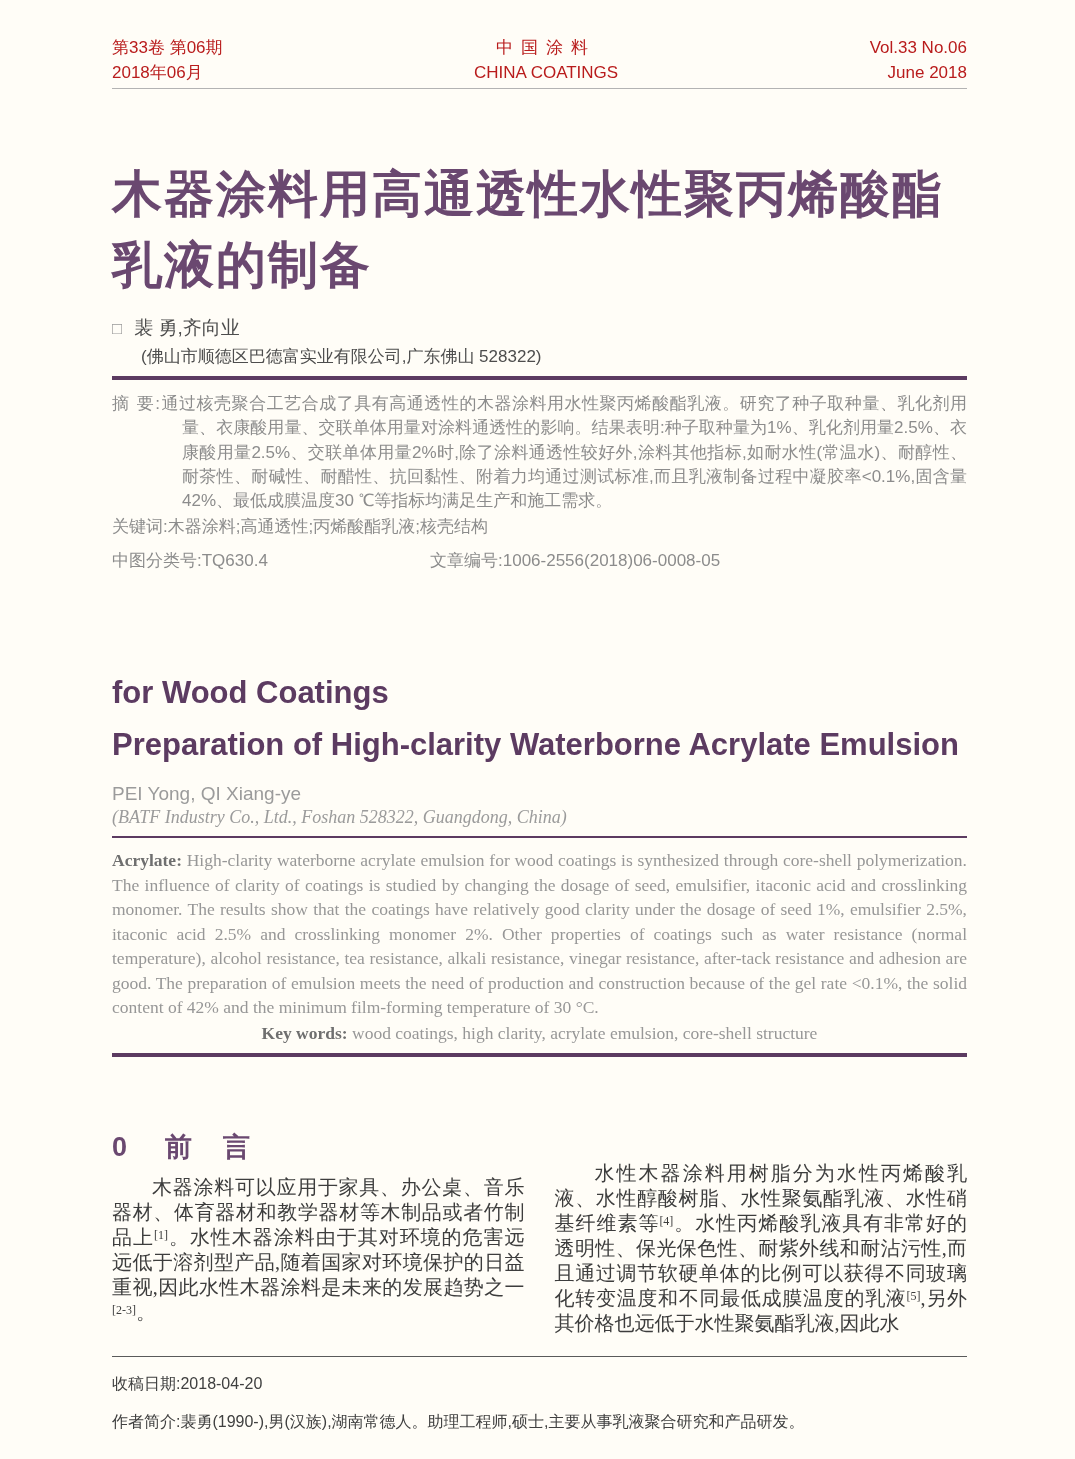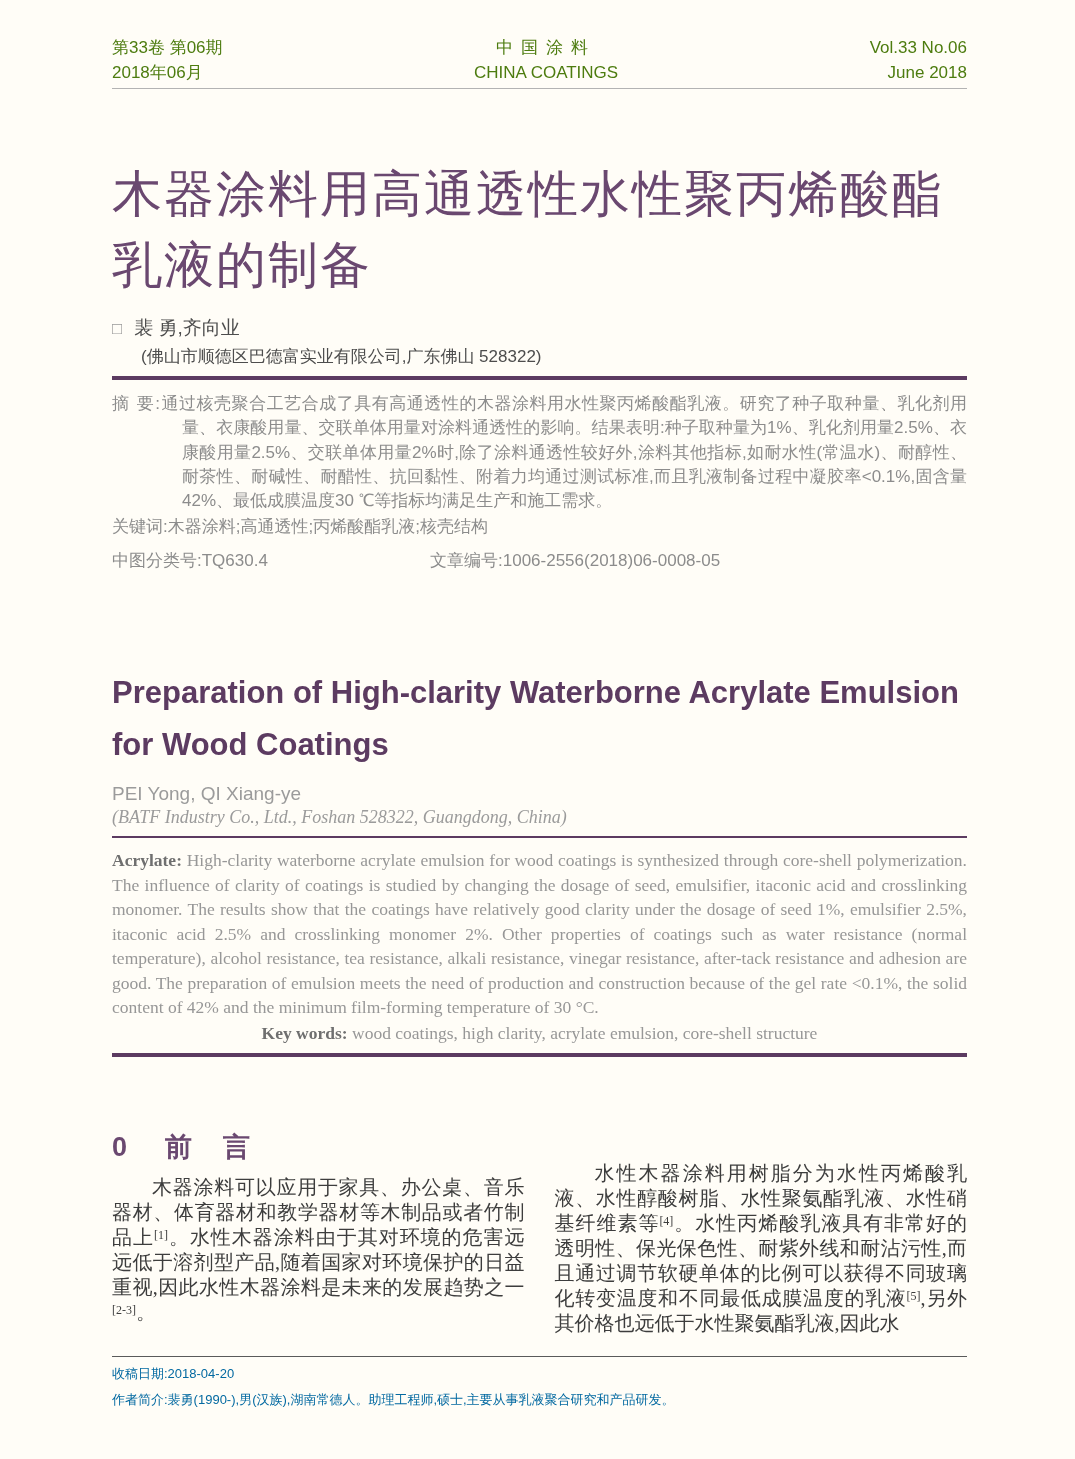--- a/index.html
+++ b/index.html
@@ -8,30 +8,30 @@
     --footer-slate:#5b666d;
     --page-bg:#fffdf7;
   }
   *{margin:0;padding:0;box-sizing:border-box;}
   html,body{background:#fffdf7;}
   body{font-family:"Liberation Sans",sans-serif;}
   .page{width:1075px;min-height:1459px;background:var(--page-bg,#fffdf7);margin:0 auto;overflow:hidden;}
   .content{padding:36px 108px 0 112px;}
 
   
-  .journal-header{display:flex;justify-content:space-between;align-items:flex-start;color:#4d7c0f;font-size:17px;line-height:1.45;}
+  .journal-header{display:flex;justify-content:space-between;align-items:flex-start;color:#b91c1c;font-size:17px;line-height:1.45;}
   .jh-left,.jh-right{white-space:nowrap;}
   .jh-right{text-align:right;}
   .jh-center{text-align:center;}
   .jh-center .cn{letter-spacing:8px;}
   .rule-gray{border-bottom:1px solid #b3b3b3;margin-top:3px;}
   .doi-line{margin-top:5px;font-family:"Liberation Serif",serif;font-size:16px;color:#4a4a4a;}
 
   
-  .cn-title{margin-top:70px;font-size:50px;font-weight:400;color:var(--title,#6a4870);line-height:1.42;letter-spacing:2px;}
+  .cn-title{margin-top:70px;font-size:50px;font-weight:700;color:var(--title,#6a4870);line-height:1.42;letter-spacing:2px;}
   .authors-cn{margin-top:14px;font-size:19px;color:#4d4d4d;}
   .authors-cn .marker{color:#9a9a9a;font-size:17px;margin-right:12px;}
   .affil-cn{margin-top:4px;padding-left:29px;font-size:17px;color:#4d4d4d;}
   .rule-thick{height:4px;background:var(--accent,#5c3b61);margin-top:8px;}
   .rule-med{height:2px;background:var(--accent,#5c3b61);margin-top:8px;}
 
   
   .abs-cn{margin-top:12px;font-size:17px;color:#8c8c8c;line-height:1.42;text-align:justify;padding-left:70px;text-indent:-70px;}
   .abs-cn .lbl{letter-spacing:1px;}
   .kw-cn{margin-top:2px;font-size:17px;color:#8c8c8c;line-height:1.42;}
@@ -51,21 +51,21 @@
   
   .cols{margin-top:72px;display:flex;gap:30px;}
   .col{flex:1;min-width:0;}
   .sec-head{display:flex;align-items:baseline;gap:36px;color:var(--title,#6a4870);font-size:27px;font-weight:600;letter-spacing:2px;}
   .p-cn{margin-top:10px;font-size:20px;color:#3d3d3d;line-height:1.25;text-align:justify;text-indent:2em;font-family:"Liberation Serif",serif;}
   .col-right{padding-top:22px;}
   sup{font-size:0.6em;position:relative;top:-0.45em;vertical-align:baseline;}
 
   
   .fn-divider{border-top:1px solid #5a5a5a;margin-top:20px;}
-  .fn-line{margin-top:8px;font-size:13px;color:#0369a1;line-height:1.35;}
+  .fn-line{margin-top:16px;font-size:16px;color:#404040;line-height:1.35;}
 </style>
 </head>
 <body>
 
 <div class="page">
   <div class="content">
 
     <div class="journal-header">
       <div class="jh-left">
         <div>第33卷 第06期</div>
@@ -100,22 +100,22 @@
     <p class="kw-cn">
       <span>关键词:</span><span>木器涂料;高通透性;丙烯酸酯乳液;核壳结构</span>
     </p>
     <div class="class-row">
       <span class="c1">中图分类号:TQ630.4</span>
       <span class="c3">文章编号:1006-2556(2018)06-0008-05</span>
     </div>
 
     <div class="en-block">
       <h2 class="en-title">
+        <div>for Wood Coatings</div>
         <div>Preparation of High-clarity Waterborne Acrylate Emulsion</div>
-        <div>for Wood Coatings</div>
       </h2>
       <div class="en-authors">PEI Yong, QI Xiang-ye</div>
       <div class="en-affil">(BATF Industry Co., Ltd., Foshan 528322, Guangdong, China)</div>
       <div class="rule-med"></div>
       <p class="abs-en">
         <span class="lbl">Acrylate:</span>
         <span>High-clarity waterborne acrylate emulsion for wood coatings is synthesized through core-shell polymerization. The influence of clarity of coatings is studied by changing the dosage of seed, emulsifier, itaconic acid and crosslinking monomer. The results show that the coatings have relatively good clarity under the dosage of seed 1%, emulsifier 2.5%, itaconic acid 2.5% and crosslinking monomer 2%. Other properties of coatings such as water resistance (normal temperature), alcohol resistance, tea resistance, alkali resistance, vinegar resistance, after-tack resistance and adhesion are good. The preparation of emulsion meets the need of production and construction because of the gel rate &lt;0.1%, the solid content of 42% and the minimum film-forming temperature of 30 °C.</span>
       </p>
       <p class="kw-en">
         <span class="lbl">Key words:</span>

